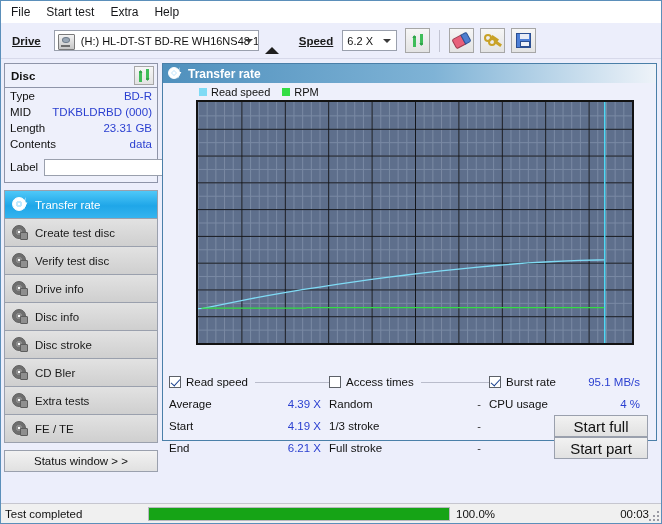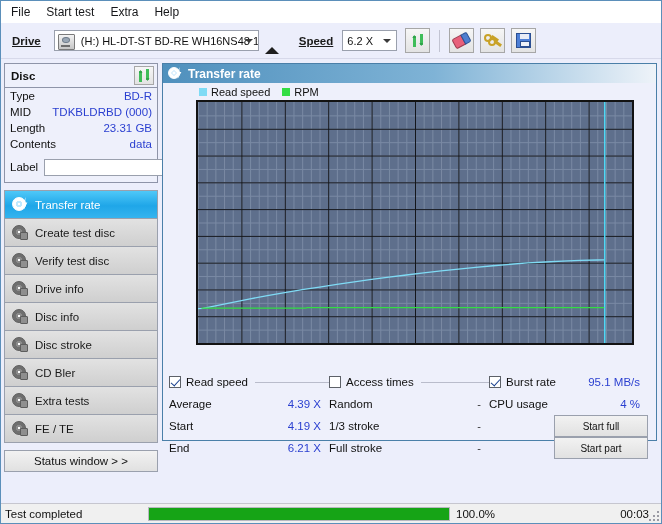--- a/index.html
+++ b/index.html
@@ -233,21 +233,21 @@
   }
   .hdr-txt{font-size:11.5px;color:#111;}
   .hdr-line{flex:1;height:1px;background:#b9bccb;margin-left:7px;}
   .k{font-size:11.5px;color:#111;}
   .v{font-size:11.5px;color:#2a3fd0;}
   .val-right{margin-left:auto;padding-right:8px;}
   .dash{color:#333;}
   .actbtn{
     width:94px;height:22px;border:1px solid #9aa0ad;box-sizing:border-box;
     background:linear-gradient(180deg,#f2f2f2,#e1e1e1);
-    display:flex;align-items:center;justify-content:center;font-size:10px;color:#111;
+    display:flex;align-items:center;justify-content:center;font-size:15px;color:#111;
     margin-left:auto;
   }
 
   
   .statusbar{
     position:absolute;left:0;right:0;bottom:0;height:20px;
     background:#f0f0f0;border-top:1px solid #c6c6cf;display:flex;align-items:center;
     box-sizing:border-box;
   }
   .sb-text{width:143px;padding-left:4px;font-size:11.5px;color:#111;}

